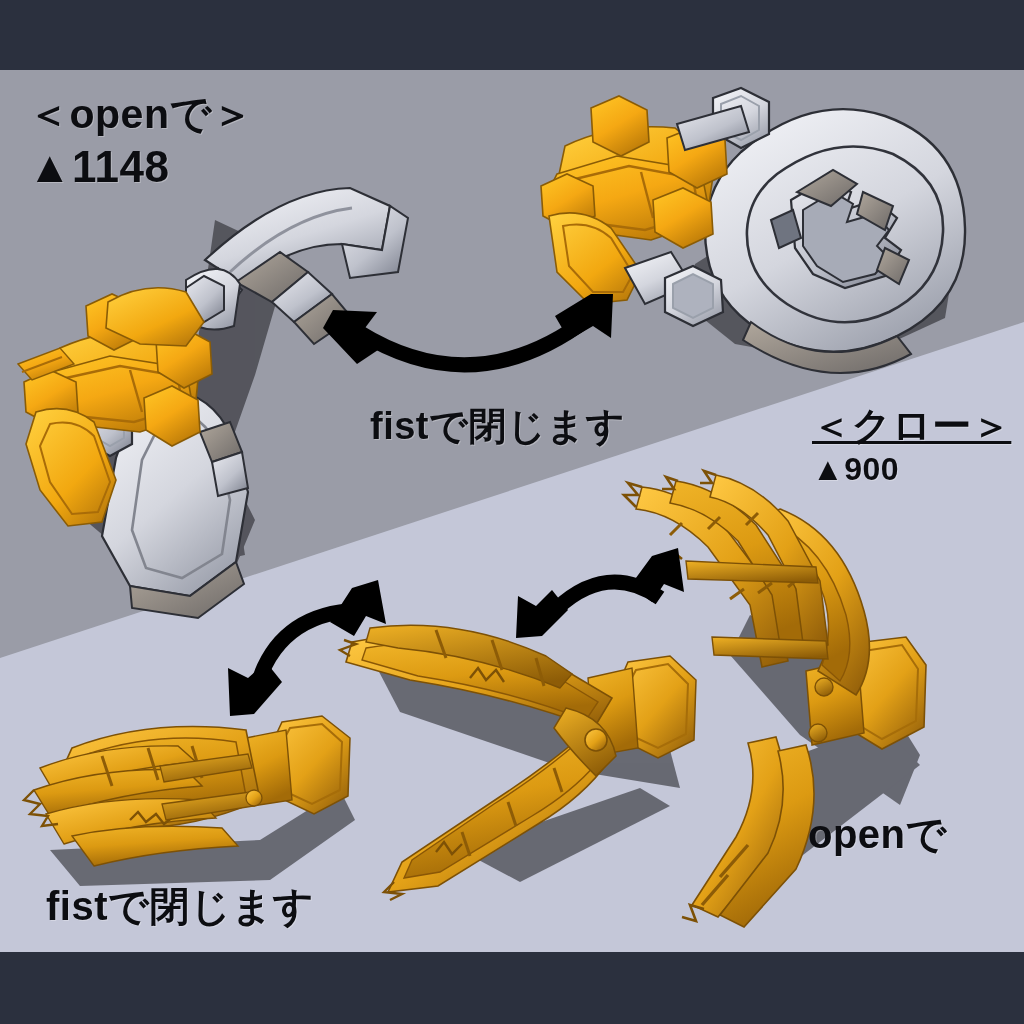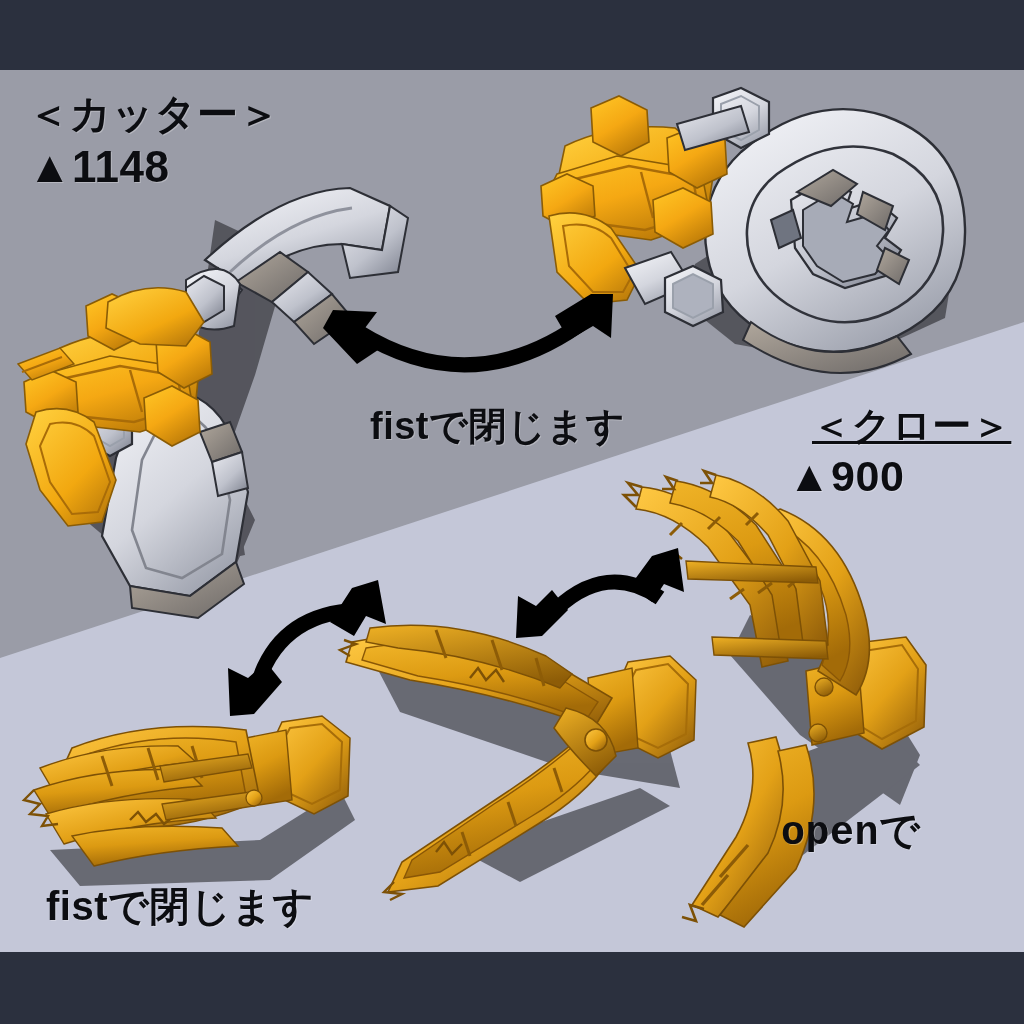--- a/index.html
+++ b/index.html
@@ -24,24 +24,24 @@
 
   
   .label{
     position:absolute;color:#0c0d11;font-weight:bold;
     letter-spacing:.5px;line-height:1.12;white-space:pre-line;
     text-shadow:1px 1px 0 rgba(255,255,255,.28);
   }
   #lbl-cutter{left:28px;top:92px;font-size:41px;}
   #lbl-cutter-tri{left:28px;top:142px;font-size:44px;}
   #lbl-claw{left:812px;top:404px;font-size:39px;text-decoration:underline;}
-  #lbl-claw-tri{left:788px;top:452px;font-size:43px;}
+  #lbl-claw-tri{left:812px;top:452px;font-size:32px;}
   #lbl-mid-fist{left:370px;top:405px;font-size:38px;}
   #lbl-bot-fist{left:46px;top:884px;font-size:40px;}
-  #lbl-open{left:781px;top:812px;font-size:40px;text-align:right;font-family:Liberation Mono, monospace;}
+  #lbl-open{left:808px;top:812px;font-size:40px;text-align:right;}
 
   
   .arrow{position:absolute;pointer-events:none;}
   .arrow svg{display:block;overflow:visible;}
   .apath{fill:none;stroke:#000;stroke-width:15;stroke-linecap:butt;}
   .ahead{fill:#000;}
 
   
   .model{position:absolute;}
   .model svg{display:block;overflow:visible;}
@@ -336,21 +336,21 @@
   </div>
 
   <div class="arrow" style="left:502px;top:542px;width:200px;height:120px;">
     <svg viewBox="0 0 200 120" width="200" height="120">
       <path class="apath" d="M40 82 Q98 14 158 56"></path>
       <polygon class="ahead" points="14,96 16,54 34,64 50,48 66,68 40,94"></polygon>
       <polygon class="ahead" points="176,6 182,50 162,42 150,60 128,44 150,14"></polygon>
     </svg>
   </div>
 
-  <div class="label" id="lbl-cutter">＜カッター＞</div>
+  <div class="label" id="lbl-cutter">＜openで＞</div>
   <div class="label" id="lbl-cutter-tri">▲1148</div>
 
   <div class="label" id="lbl-claw">＜クロー＞</div>
   <div class="label" id="lbl-claw-tri">▲900</div>
 
   <div class="label" id="lbl-mid-fist">fistで閉じます</div>
 
   <div class="label" id="lbl-bot-fist">fistで閉じます</div>
 
   <div class="label" id="lbl-open"><span>openで</span><br></div>

